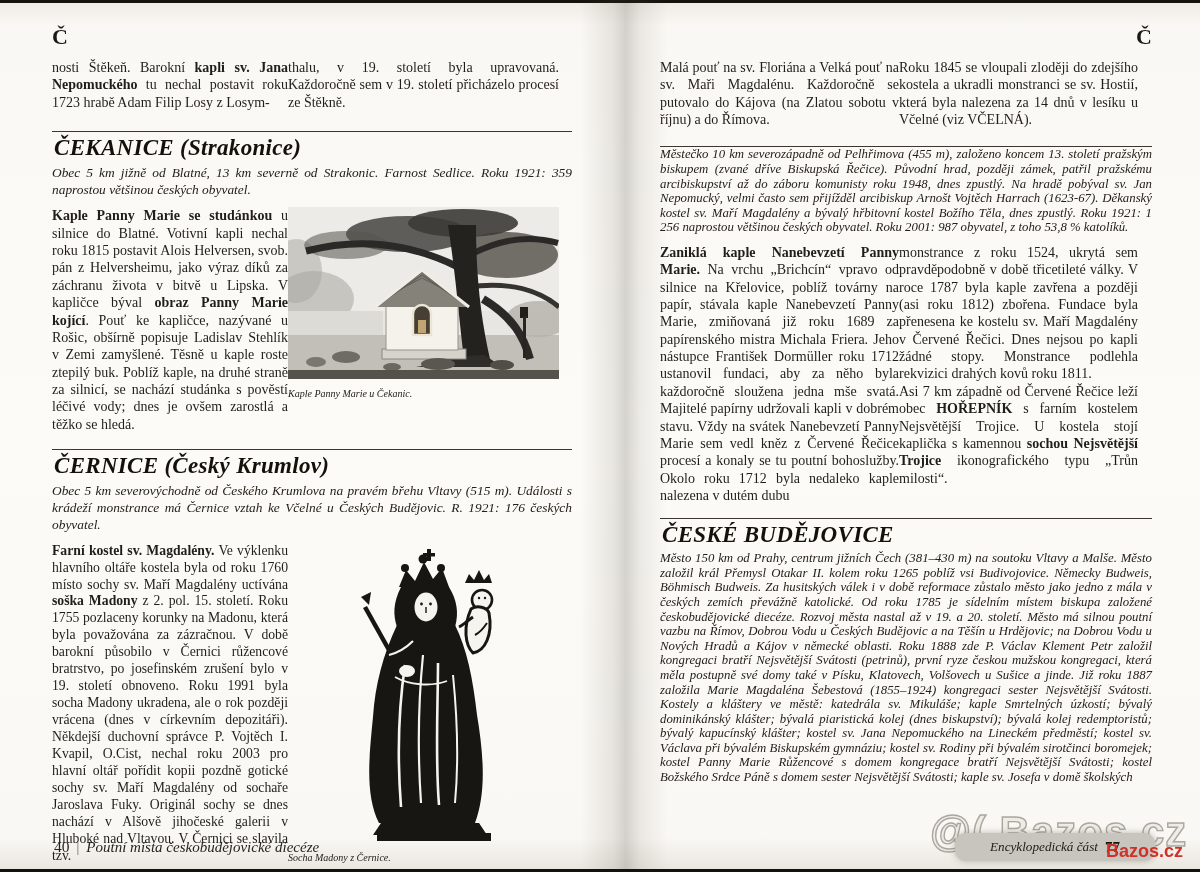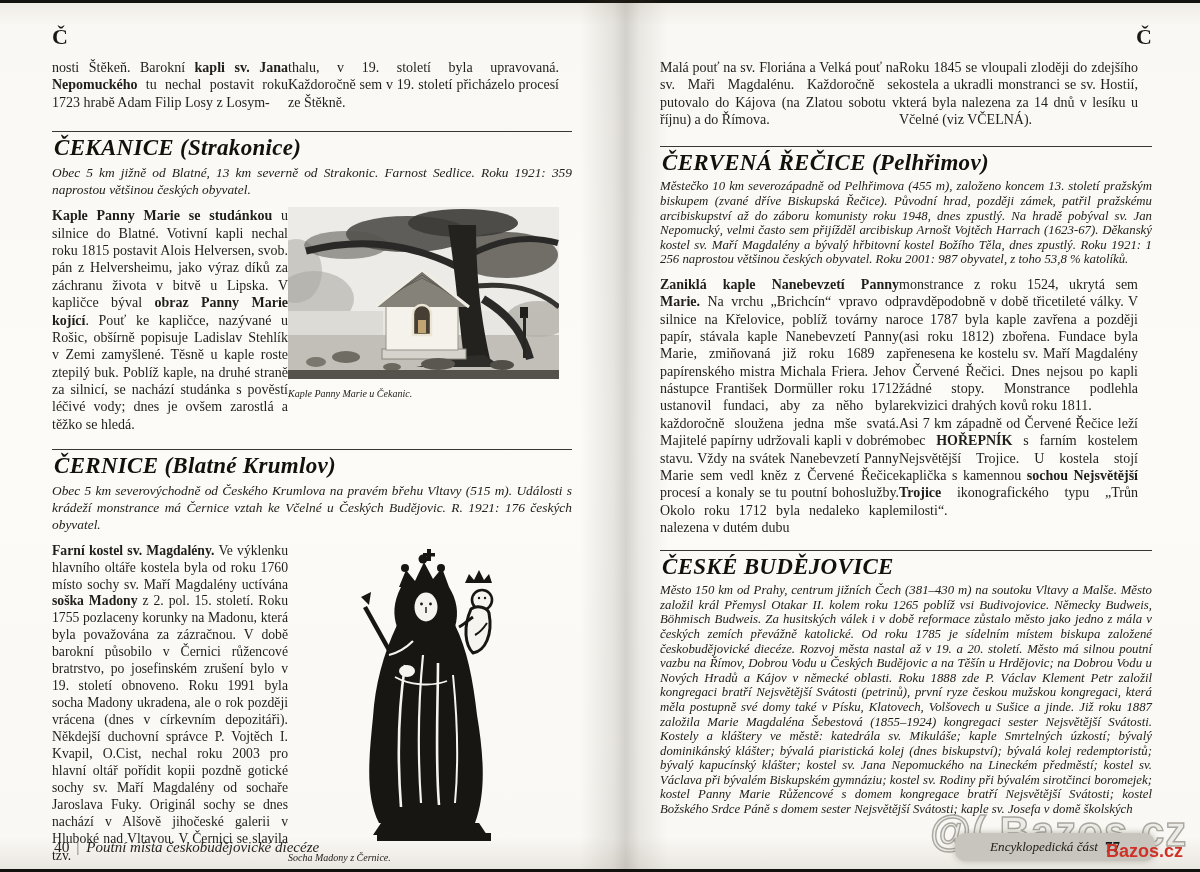--- a/index.html
+++ b/index.html
@@ -148,21 +148,21 @@
               <rect y="163" width="271" height="9" fill="#54524b"></rect>
             </svg>
           </div>
           <figcaption class="fig-caption">Kaple Panny Marie u Čekanic.</figcaption>
         </figure>
       </div>
     </div>
 
     <div class="section" style="margin-top:16px;">
       <div class="section-rule"></div>
-      <h2 class="sec-heading">ČERNICE (Blatné Krumlov)</h2>
+      <h2 class="sec-heading">ČERNICE (Český Krumlov)</h2>
       <p class="sec-intro">Obec 5 km severovýchodně od Českého Krumlova na pravém břehu Vltavy (515 m). Události s krádeží monstrance má Černice vztah ke Včelné u Českých Budějovic. R. 1921: 176 českých obyvatel.</p>
       <div class="twocol">
         <p class="body-text col-a" style="font-size:13.7px;"><span class="bold">Farní kostel sv. Magdalény.</span><span> Ve výklenku hlavního oltáře kostela byla od roku 1760 místo sochy sv. Maří Magdalény uctívána </span><span class="bold">soška Madony</span><span> z 2. pol. 15. století. Roku 1755 pozlaceny korunky na Madonu, která byla považována za zázračnou. V době barokní působilo v Černici růžencové bratrstvo, po josefinském zrušení bylo v 19. století obnoveno. Roku 1991 byla socha Madony ukradena, ale o rok později vrácena (dnes v církevním depozitáři). Někdejší duchovní správce P. Vojtěch I. Kvapil, O.Cist, nechal roku 2003 pro hlavní oltář pořídit kopii pozdně gotické sochy sv. Maří Magdalény od sochaře Jaroslava Fuky. Originál sochy se dnes nachází v Alšově jihočeské galerii v Hluboké nad Vltavou. V Černici se slavila tzv.</span></p>
         <figure class="col-b">
           <div class="madonna-wrap">
             <svg viewBox="0 0 178 298" xmlns="http://www.w3.org/2000/svg">
               <rect x="92" y="4" width="4" height="12" fill="#171613"></rect>
               <rect x="88" y="8" width="12" height="3.5" fill="#171613"></rect>
               <path d="M64 42 l7 -17 9 11 9 -19 9 17 9 -11 7 19 z" fill="#171613"></path>
               <circle cx="70" cy="23" r="4" fill="#171613"></circle>
@@ -203,21 +203,20 @@
   <div class="page page-right">
     <div class="head-letter">Č</div>
 
     <div class="twocol cont-block">
       <p class="body-text colh">Malá pouť na sv. Floriána a Velká pouť na sv. Maři Magdalénu. Každoročně se putovalo do Kájova (na Zlatou sobotu v říjnu) a do Římova.</p>
       <p class="body-text colh">Roku 1845 se vloupali zloději do zdejšího kostela a ukradli monstranci se sv. Hostií, která byla nalezena za 14 dnů v lesíku u Včelné (viz VČELNÁ).</p>
     </div>
 
     <div class="section" style="margin-top:18px;">
       <div class="section-rule"></div>
-      <h2 class="sec-heading">ČERVENÁ ŘEČICE (Pelhřimov)</h2>
       <p class="sec-intro dense">Městečko 10 km severozápadně od Pelhřimova (455 m), založeno koncem 13. století pražským biskupem (zvané dříve Biskupská Řečice). Původní hrad, později zámek, patřil pražskému arcibiskupství až do záboru komunisty roku 1948, dnes zpustlý. Na hradě pobýval sv. Jan Nepomucký, velmi často sem přijížděl arcibiskup Arnošt Vojtěch Harrach (1623-67). Děkanský kostel sv. Maří Magdalény a bývalý hřbitovní kostel Božího Těla, dnes zpustlý. Roku 1921: 1 256 naprostou většinou českých obyvatel. Roku 2001: 987 obyvatel, z toho 53,8 % katolíků.</p>
       <div class="twocol" style="margin-top:8px;">
         <p class="body-text colh"><span class="bold">Zaniklá kaple Nanebevzetí Panny Marie.</span><span> Na vrchu „Brichcín“ vpravo od silnice na Křelovice, poblíž továrny na papír, stávala kaple Nanebevzetí Panny Marie, zmiňovaná již roku 1689 za papírenského mistra Michala Friera. Jeho nástupce František Dormüller roku 1712 ustanovil fundaci, aby za něho byla každoročně sloužena jedna mše svatá. Majitelé papírny udržovali kapli v dobrém stavu. Vždy na svátek Nanebevzetí Panny Marie sem vedl kněz z Červené Řečice procesí a konaly se tu poutní bohoslužby. Okolo roku 1712 byla nedaleko kaple nalezena v dutém dubu</span></p>
         <div class="colh">
           <p class="body-text">monstrance z roku 1524, ukrytá sem pravděpodobně v době třicetileté války. V roce 1787 byla kaple zavřena a později (asi roku 1812) zbořena. Fundace byla přenesena ke kostelu sv. Maří Magdalény v Červené Řečici. Dnes nejsou po kapli žádné stopy. Monstrance podlehla rekvizici drahých kovů roku 1811.</p>
           <p class="body-text"><span>Asi 7 km západně od Červené Řečice leží obec </span><span class="bold">HOŘEPNÍK</span><span> s farním kostelem Nejsvětější Trojice. U kostela stojí kaplička s kamennou </span><span class="bold">sochou Nejsvětější Trojice</span><span> ikonografického typu „Trůn milosti“.</span></p>
         </div>
       </div>
     </div>
 

